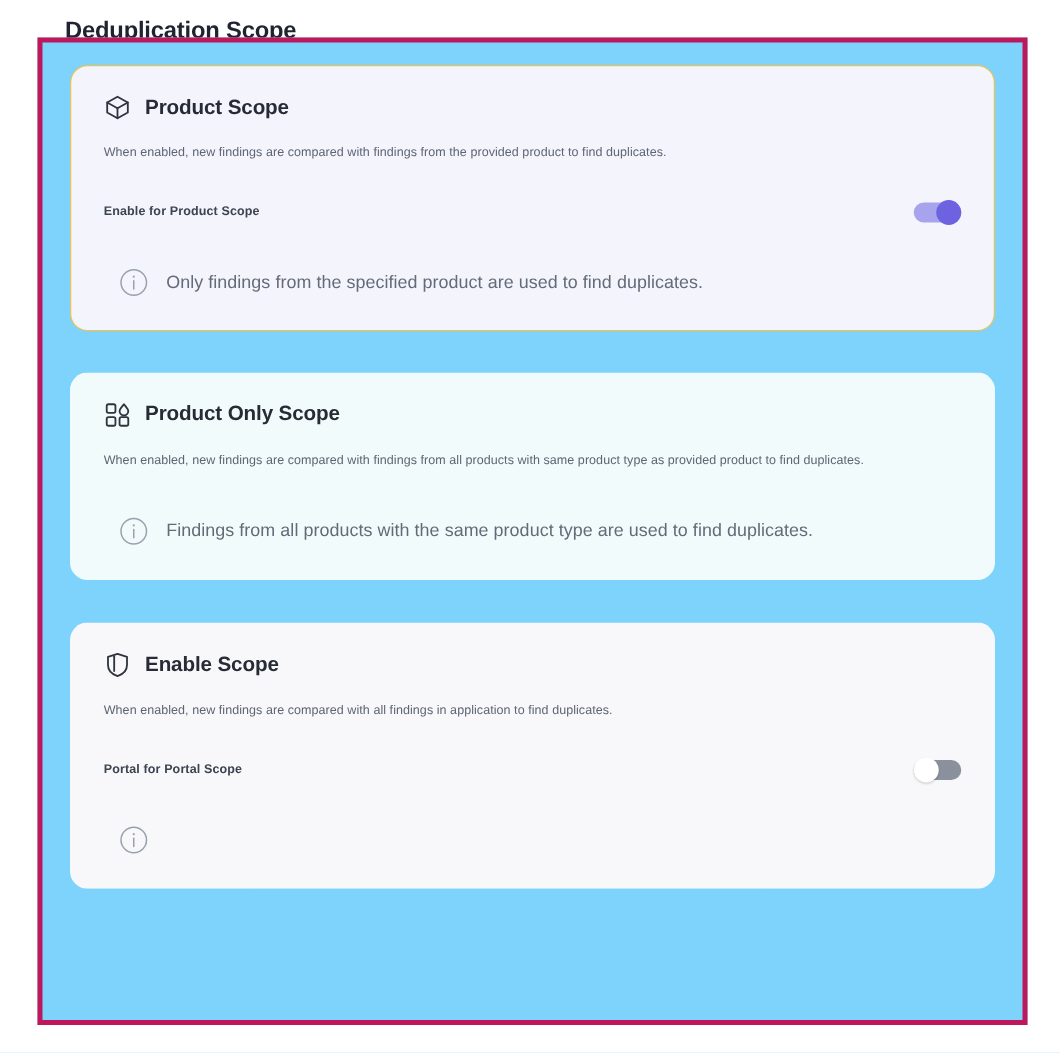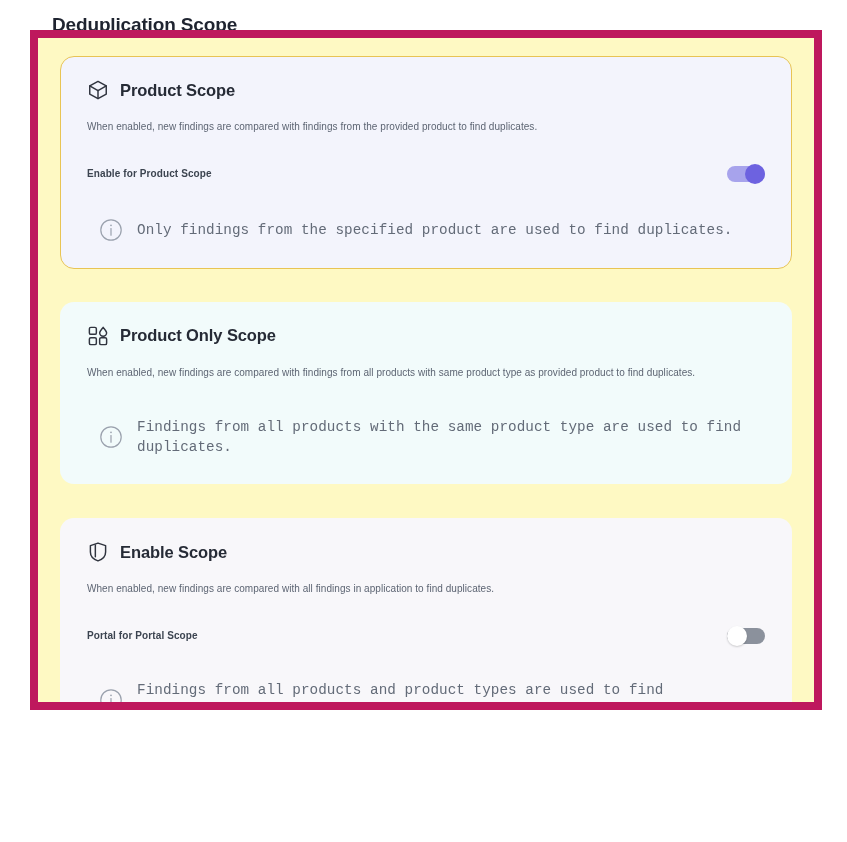--- a/index.html
+++ b/index.html
@@ -31,23 +31,23 @@
     white-space: nowrap;
     z-index: 1;
   }
 
   
   .highlight-frame {
     position: absolute;
     left: 30px;
     top: 30px;
     width: 792px;
-    height: 680px;
-    border: 8px solid #be185d;
-    background: #fef9c3;
+    height: 790px;
+    border: 4px solid #be185d;
+    background: #7dd3fc;
     z-index: 2;
   }
 
   .frame-inner {
     position: absolute;
     left: 0; top: 0; right: 0; bottom: 0;
     padding: 18px 22px 20px 22px;
     overflow: hidden;
   }
 
@@ -152,21 +152,20 @@
   .switch.off .track { background: #8b919c; }
   .switch.off .knob  { left: 0; background: #ffffff; box-shadow: 0 1px 2px rgba(0,0,0,.18); }
 
   
   .info-row {
     display: flex;
     align-items: center;
     gap: 14px;
     margin-top: 34px;
     padding-left: 12px;
-    font-family: Liberation Mono, monospace;
   }
 
   .info-icon {
     width: 24px;
     height: 24px;
     flex: 0 0 24px;
     color: #9aa1ad;
   }
   .info-icon svg { display: block; width: 24px; height: 24px; }
 
@@ -274,19 +273,18 @@
         </div>
 
         <div class="info-row">
           <span class="info-icon">
             <svg viewBox="0 0 24 24" fill="none" stroke="currentColor" stroke-width="1.2">
               <circle cx="12" cy="12" r="10.2"></circle>
               <circle cx="12" cy="7.3" r="0.85" fill="currentColor" stroke="none"></circle>
               <path d="M12 10.6v6.6" stroke-linecap="round"></path>
             </svg>
           </span>
-          <span class="info-text">Findings from all products and product types are used to find duplicates.</span>
         </div>
       </section>
 
     </div>
   </div>
 </div>
 
 </body></html>

